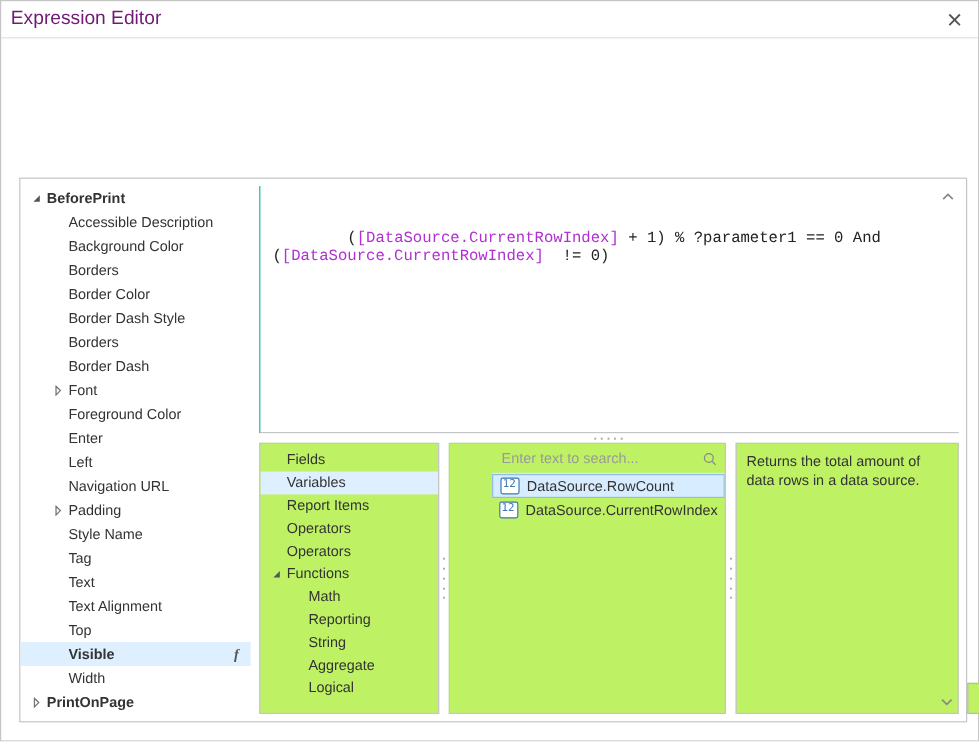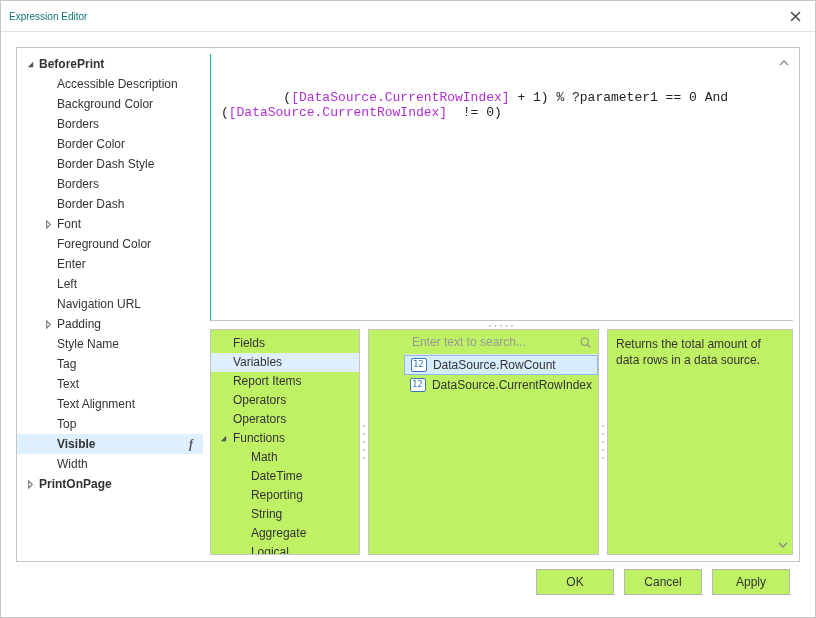--- a/index.html
+++ b/index.html
@@ -23,39 +23,39 @@
   }
   .titlebar {
     height: 30px;
     display: flex;
     align-items: center;
     padding: 0 8px;
     border-bottom: 1px solid #e0e0e0;
   }
   .titlebar .title {
     flex: 1;
-    font-size: 10px;
-    color: #0f766e;
+    font-size: 16px;
+    color: #701a75;
   }
   .titlebar .close {
     width: 24px;
     height: 24px;
     display: flex;
     align-items: center;
     justify-content: center;
     color: #555;
     cursor: pointer;
   }
   .titlebar .close svg { width:11px; height:11px; }
   .content-wrap {
     flex: 1;
     padding: 15px;
     box-sizing: border-box;
     display:flex;
-    flex-direction:column;
+    align-items:flex-end;
   }
   .content {
     flex:1;
     border: 1px solid #c5c5c5;
     display: flex;
     flex-direction: row;
     box-sizing: border-box;
     background:#fff;
   }
   
@@ -401,24 +401,20 @@
                 <span class="arrow">
                   <svg width="9" height="9" viewBox="0 0 10 10">
                     <path d="M8 2 L8 8 L2 8 Z" fill="#555"></path>
                   </svg>
                 </span>
                 <span>Functions</span>
               </div>
               <div class="cat-item" style="padding-left: 22px;">
                 <span class="arrow"></span>
                 <span>Math</span>
-              </div>
-              <div class="cat-item" style="padding-left: 22px;">
-                <span class="arrow"></span>
-                <span>DateTime</span>
               </div>
               <div class="cat-item" style="padding-left: 22px;">
                 <span class="arrow"></span>
                 <span>Reporting</span>
               </div>
               <div class="cat-item" style="padding-left: 22px;">
                 <span class="arrow"></span>
                 <span>String</span>
               </div>
               <div class="cat-item" style="padding-left: 22px;">

